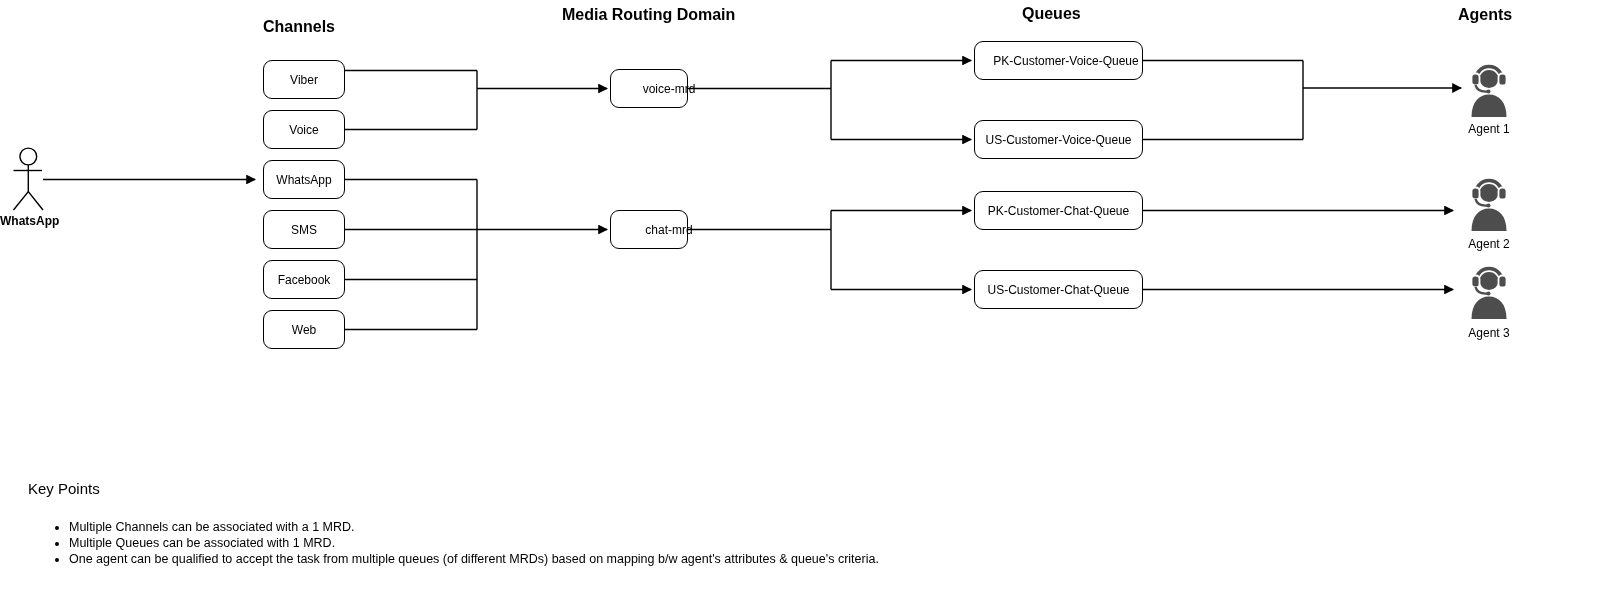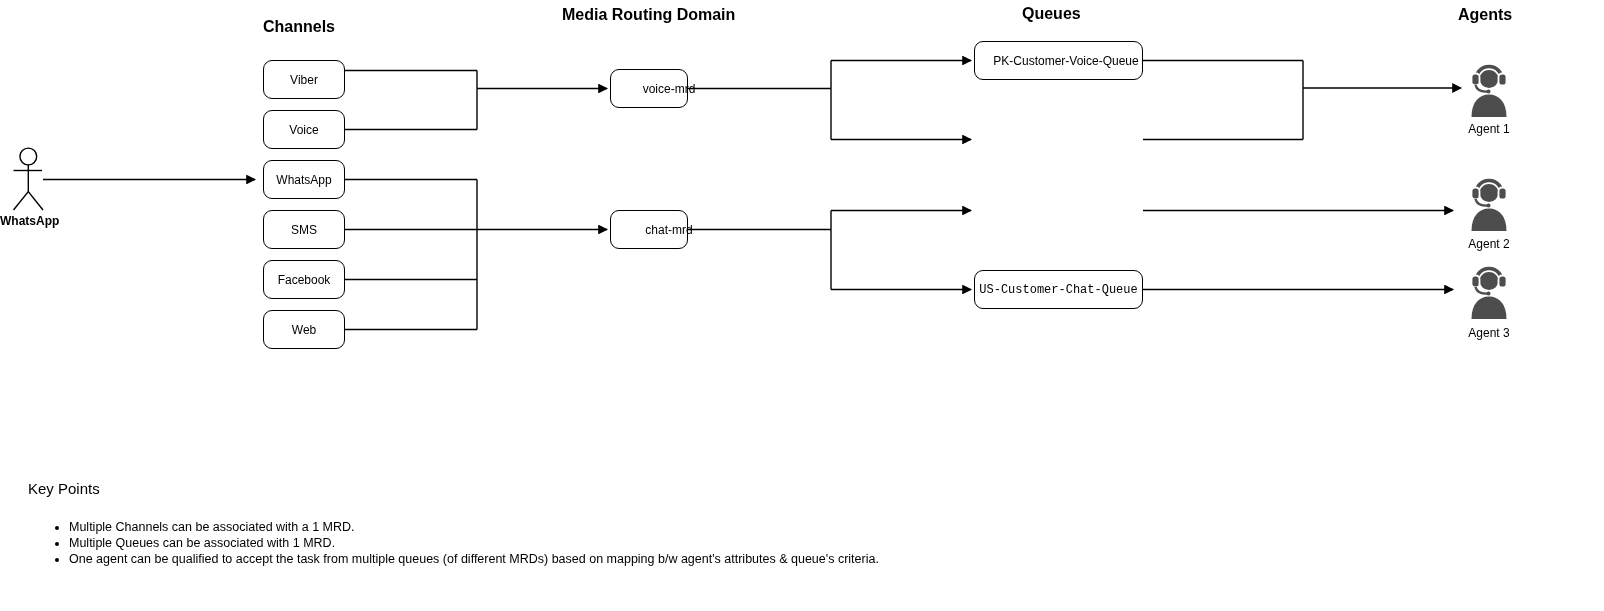--- a/index.html
+++ b/index.html
@@ -87,21 +87,23 @@
   <div class="node ch" style="top:110px;">Voice</div>
   <div class="node ch" style="top:160px;">WhatsApp</div>
   <div class="node ch" style="top:210px;">SMS</div>
   <div class="node ch" style="top:260px;">Facebook</div>
   <div class="node ch" style="top:310px;">Web</div>
 
   <div class="node mrd" style="top:69px;">voice-mrd</div>
   <div class="node mrd" style="top:210px;">chat-mrd</div>
 
   <div class="node q" style="top:41px;padding-left:15px;">PK-Customer-Voice-Queue</div>
-  <div class="node q" style="top:270px;font-family:Liberation Mono, monospace;">US-Customer-Chat-Queue</div>
+  <div class="node q" style="top:120px;">US-Customer-Voice-Queue</div>
+  <div class="node q" style="top:191px;">PK-Customer-Chat-Queue</div>
+  <div class="node q" style="top:270px;">US-Customer-Chat-Queue</div>
 
   <svg class="agent" style="top:61px;" viewBox="0 0 48 56" xmlns="http://www.w3.org/2000/svg">
     <path d="M6.5,56 C6.5,41 14,33.5 24,33.5 C34,33.5 41.5,41 41.5,56 Z" fill="#4d4d4d"></path>
     <circle cx="24" cy="17.5" r="10.5" fill="#4d4d4d" stroke="#fff" stroke-width="2"></circle>
     <path d="M11,21 A13.2,13.2 0 1 1 37,21" fill="none" stroke="#fff" stroke-width="7"></path>
     <path d="M11,21 A13.2,13.2 0 1 1 37,21" fill="none" stroke="#4d4d4d" stroke-width="3.6"></path>
     <rect x="6.5" y="12.5" width="8" height="12" rx="3.5" fill="#4d4d4d" stroke="#fff" stroke-width="1.8"></rect>
     <rect x="33.5" y="12.5" width="8" height="12" rx="3.5" fill="#4d4d4d" stroke="#fff" stroke-width="1.8"></rect>
     <path d="M10.5,24 Q12.5,31.5 23,30.5" fill="none" stroke="#fff" stroke-width="5"></path>
     <path d="M10.5,24 Q12.5,31.5 23,30.5" fill="none" stroke="#4d4d4d" stroke-width="2.4"></path>

